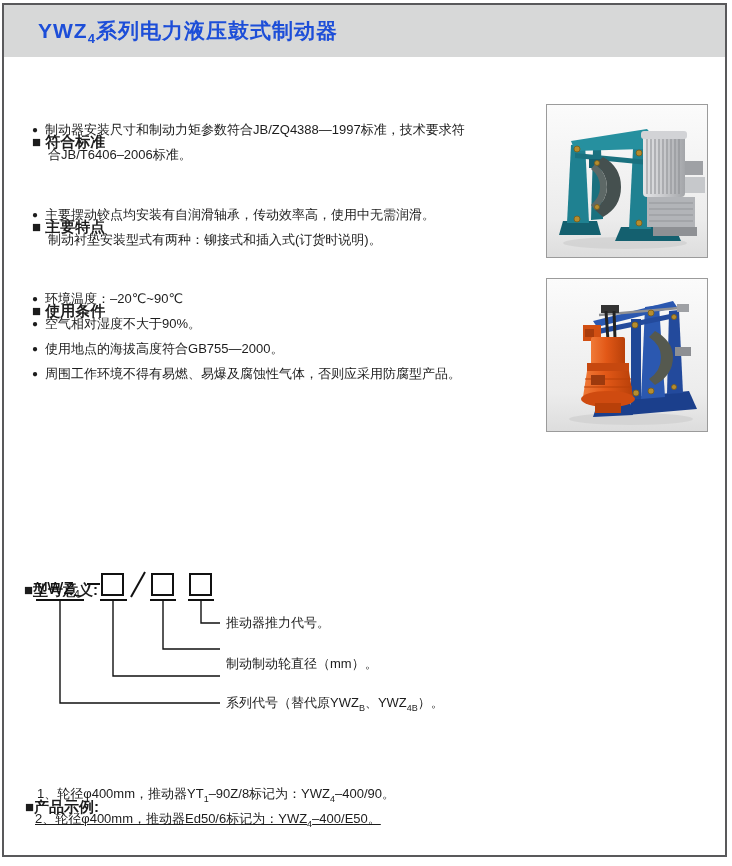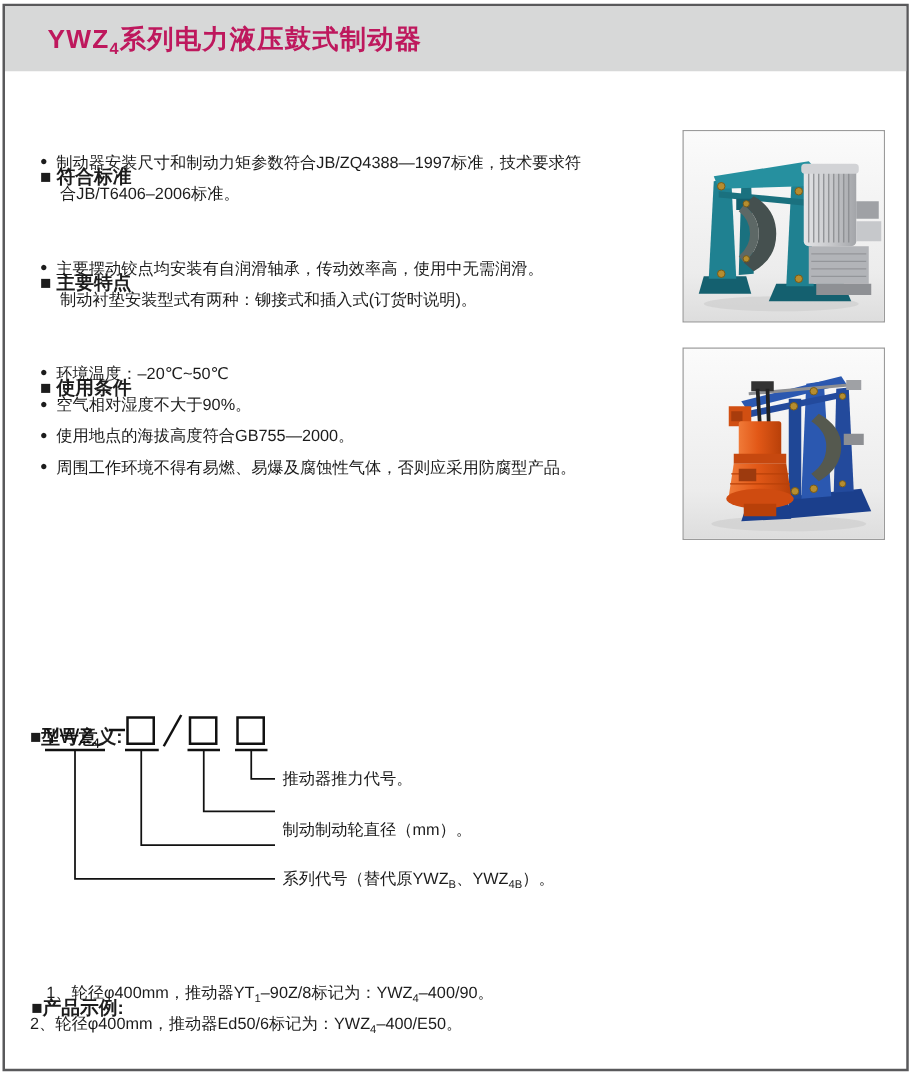--- a/index.html
+++ b/index.html
@@ -10,21 +10,21 @@
   }
   .page{
     position:absolute;left:2px;top:3px;width:721px;height:850px;
     border:2px solid #59595b;background:#ffffff;
   }
   .header{
     position:absolute;left:0;top:0;width:100%;height:52px;
     background:#d7d8d8;display:flex;align-items:center;
   }
   .title{
-    margin-left:34px;font-size:21px;font-weight:bold;color:#be185d;
+    margin-left:34px;font-size:21px;font-weight:bold;color:#1d4ed8;
     letter-spacing:1px;white-space:nowrap;
   }
   .title sub{font-size:13px;}
   .line{position:absolute;white-space:nowrap;font-size:13px;line-height:17px;}
   .h2{font-weight:bold;font-size:15px;margin-top:36px;}
   .bullet{display:flex;align-items:flex-start;}
   .dot{font-size:10px;line-height:17px;margin-right:7px;}
   sub{font-size:9px;line-height:0;}
   .photo{
     position:absolute;width:162px;height:154px;box-sizing:border-box;
@@ -58,21 +58,21 @@
   <div class="line h2" style="left:28px;top:177px;">■ 主要特点</div>
   <div class="line bullet" style="left:28px;top:201px;">
     <span class="dot">●</span>
     <span>主要摆动铰点均安装有自润滑轴承，传动效率高，使用中无需润滑。</span>
   </div>
   <div class="line" style="left:44px;top:226px;">制动衬垫安装型式有两种：铆接式和插入式(订货时说明)。</div>
 
   <div class="line h2" style="left:28px;top:261px;">■ 使用条件</div>
   <div class="line bullet" style="left:28px;top:285px;">
     <span class="dot">●</span>
-    <span>环境温度：–20℃~50℃</span>
+    <span>环境温度：–20℃~90℃</span>
   </div>
   <div class="line bullet" style="left:28px;top:310px;">
     <span class="dot">●</span>
     <span>空气相对湿度不大于90%。</span>
   </div>
   <div class="line bullet" style="left:28px;top:335px;">
     <span class="dot">●</span>
     <span>使用地点的海拔高度符合GB755—2000。</span>
   </div>
   <div class="line bullet" style="left:28px;top:360px;">
@@ -222,15 +222,15 @@
       </g>
       <text x="12" y="24" font-size="17" fill="#111111"><tspan>YWZ</tspan><tspan dy="4" font-size="11">4</tspan></text>
     </svg>
     <div class="dlabel" style="top:53px;"><span>推动器推力代号。</span></div>
     <div class="dlabel" style="top:94px;"><span>制动制动轮直径（mm）。</span></div>
     <div class="dlabel" style="top:133px;"><span>系列代号（替代原YWZ</span><sub>B</sub><span>、YWZ</span><sub>4B</sub><span>）。</span></div>
   </div>
 
   <div class="line h2" style="left:21px;top:757px;">■产品示例:</div>
   <div class="line ex" style="left:25px;top:780px;margin-left:8px;"><span>1、轮径φ400mm，推动器YT</span><sub>1</sub><span>–90Z/8标记为：YWZ</span><sub>4</sub><span>–400/90。</span></div>
-  <div class="line ex" style="left:20px;top:805px;"><span>2、轮径φ400mm，推动器Ed50/6标记为：YWZ</span><sub>4</sub><span>–400/E50。</span></div>
+  <div class="line ex" style="left:31px;top:805px;text-decoration:underline;"><span>2、轮径φ400mm，推动器Ed50/6标记为：YWZ</span><sub>4</sub><span>–400/E50。</span></div>
 
 </div>
 
 </body></html>

